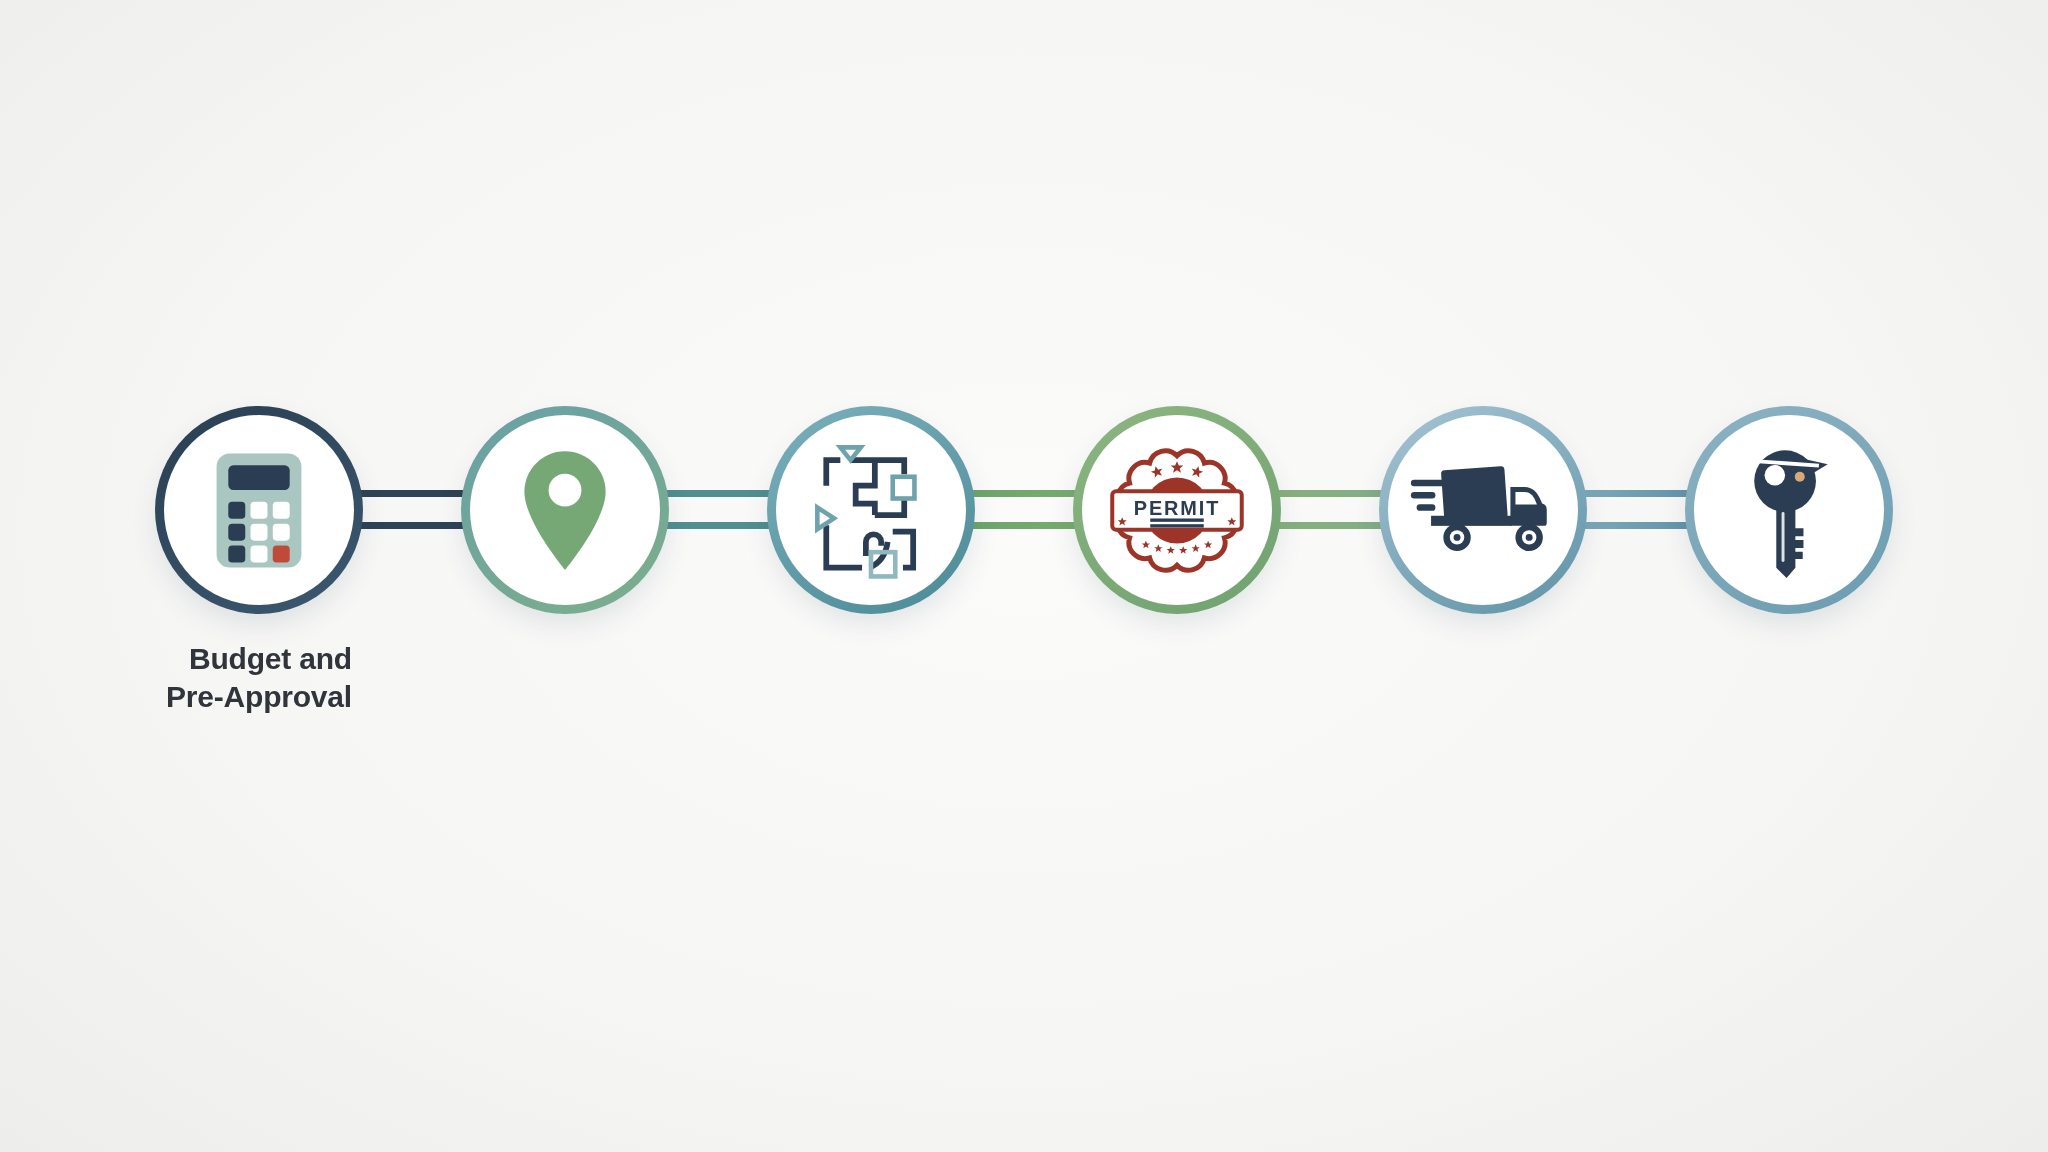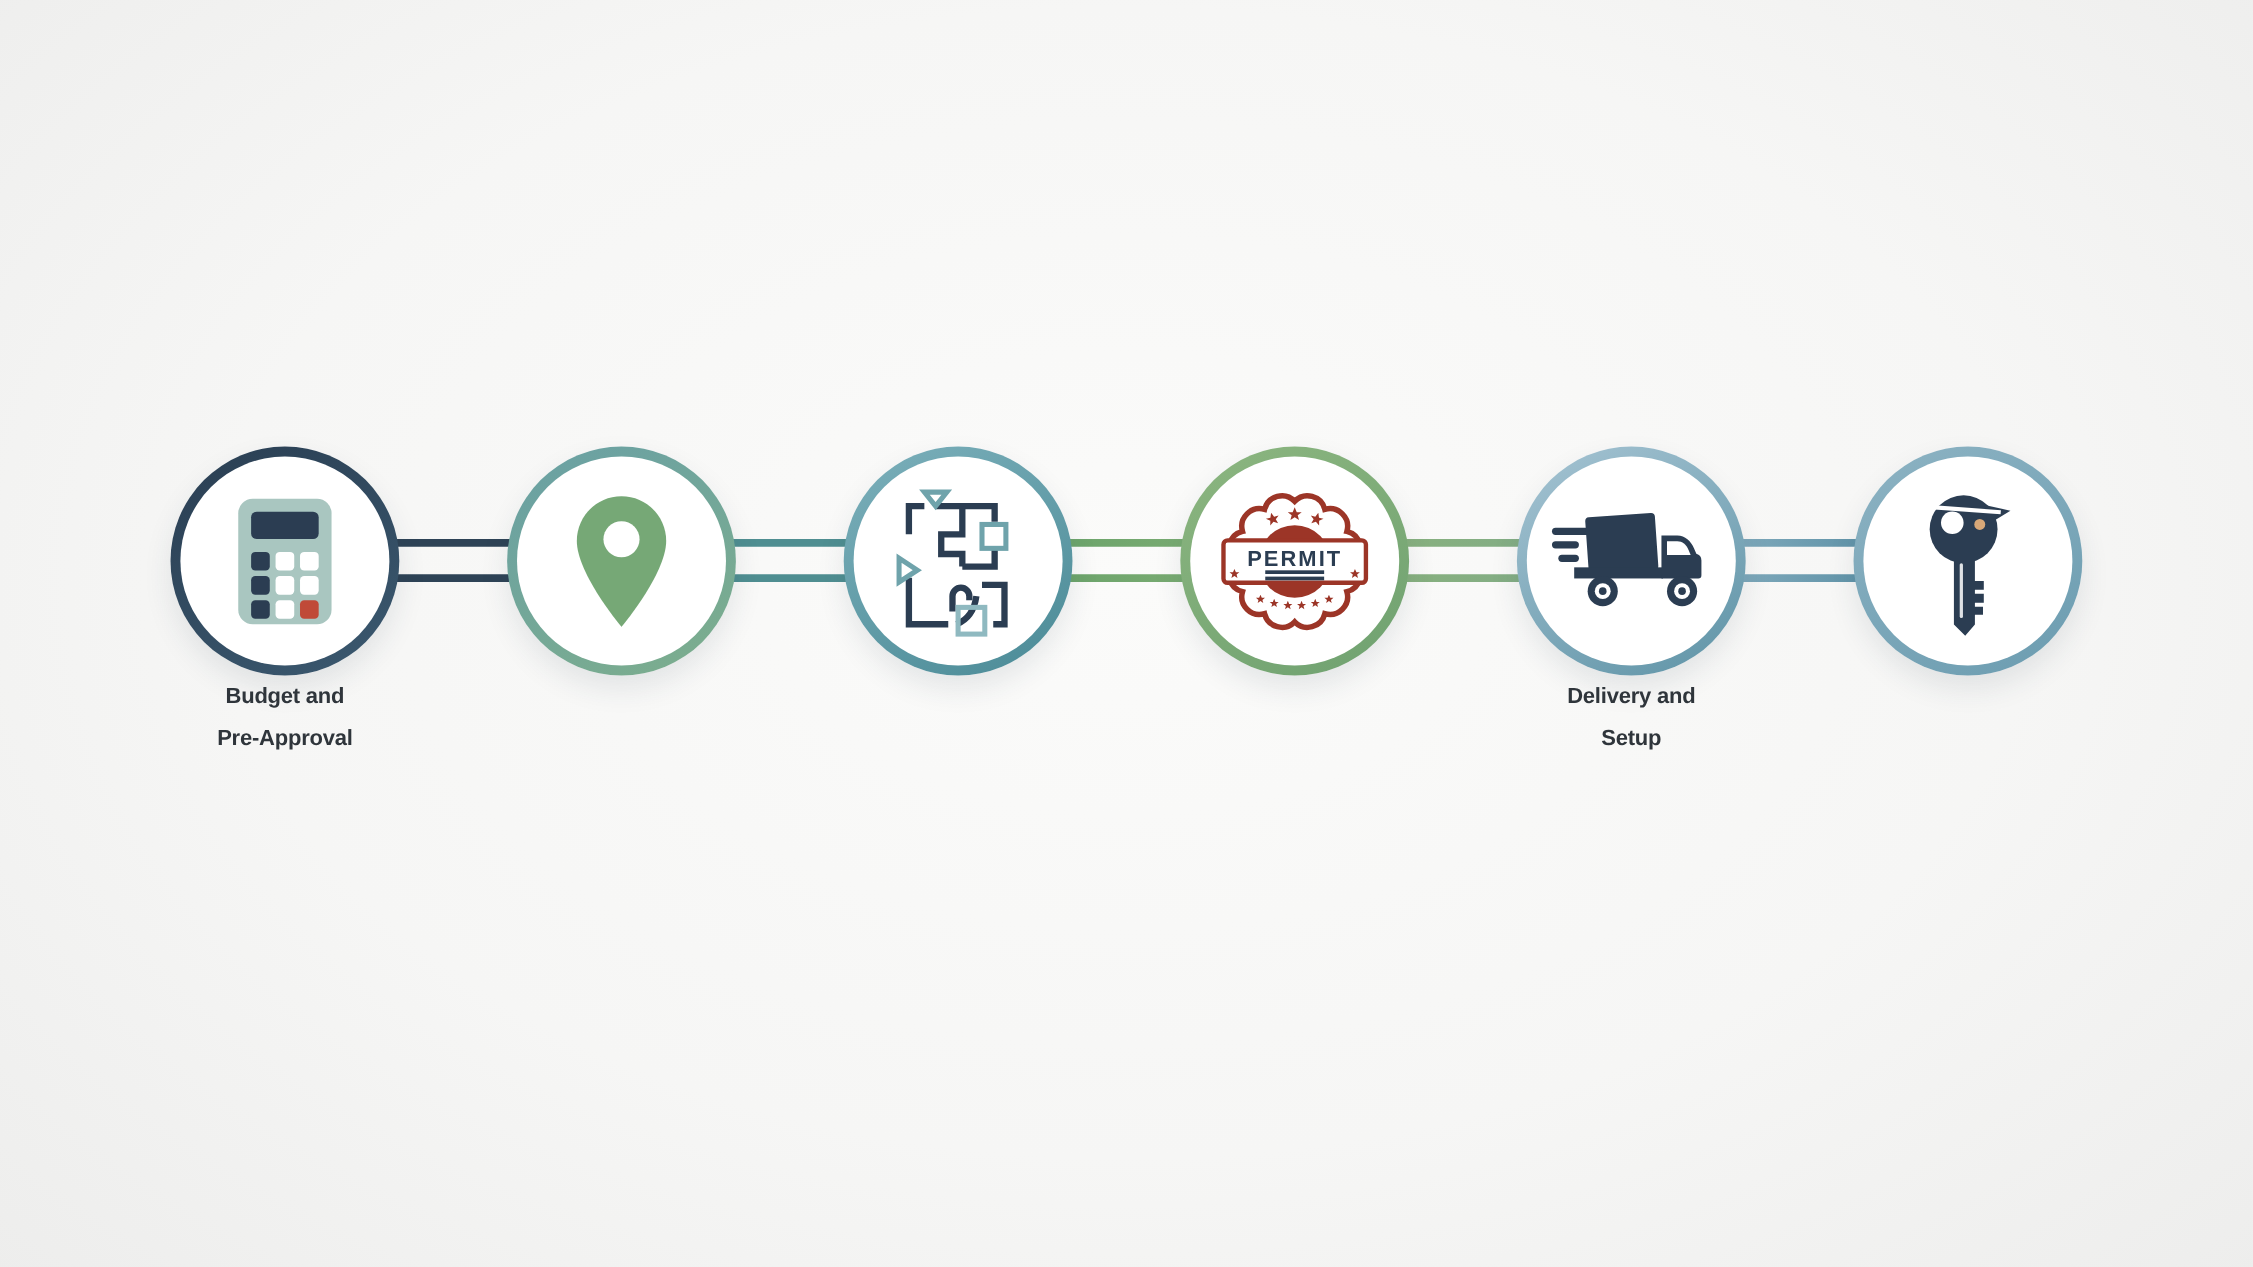--- a/index.html
+++ b/index.html
@@ -25,22 +25,22 @@
     width:208px; height:208px; border-radius:50%;
     background:linear-gradient(150deg, var(--ra,#888), var(--rb,#888));
     display:flex; align-items:center; justify-content:center;
     box-shadow:0 12px 26px rgba(44,62,80,.10);
   }
   .ring-inner {
     width:190px; height:190px; border-radius:50%; background:#ffffff;
     display:flex; align-items:center; justify-content:center;
   }
   .label {
-    font-size:20px; line-height:38px; font-weight:bold;
-    color:var(--text,#2f353b); text-align:center; letter-spacing:-0.2px;
+    margin-top:26px; font-size:30px; line-height:38px; font-weight:bold;
+    color:var(--text,#2f353b); text-align:right; letter-spacing:-0.2px;
   }
   .connector {
     position:absolute; top:84px; height:39px; width:118px; z-index:0;
     display:flex; flex-direction:column; justify-content:space-between;
   }
   .connector .bar {
     height:7px; width:100%; border-radius:2px;
     background:linear-gradient(90deg, var(--ca,#999), var(--cb,#999));
   }
   .icon { display:block; }
@@ -187,24 +187,20 @@
               <circle cx="84" cy="55" r="9.5"></circle>
             </g>
             <path d="M74.5 23.5 h6.5 c3.2 0 5.6 2.1 7.1 5.5 l1.3 3.2 H74.5 Z" fill="#ffffff"></path>
             <circle cx="34" cy="55" r="5" fill="#ffffff"></circle>
             <circle cx="34" cy="55" r="2.4" fill="var(--navy)"></circle>
             <circle cx="84" cy="55" r="5" fill="#ffffff"></circle>
             <circle cx="84" cy="55" r="2.4" fill="var(--navy)"></circle>
           </svg>
         </div>
       </div>
-      <div class="label">
-        <div>Delivery and</div>
-        <div>Setup</div>
-      </div>
     </div>
 
     <div class="step">
       <div class="ring" style="--ra: #8db3c3; --rb: #6b9cb0;">
         <div class="ring-inner">
           <svg class="icon" width="97" height="141" viewBox="0 0 66 96" aria-hidden="true">
             <g fill="var(--navy)">
               <circle cx="30" cy="28" r="21"></circle>
               <polygon points="43,13 59,16.5 45,25"></polygon>
               <path d="M24 47 H37 V60 H42.5 V65.5 H37 V68 H42.5 V73.5 H37 V76 H42 V81 H37 V87 L31 94 L24 87 Z"></path>

